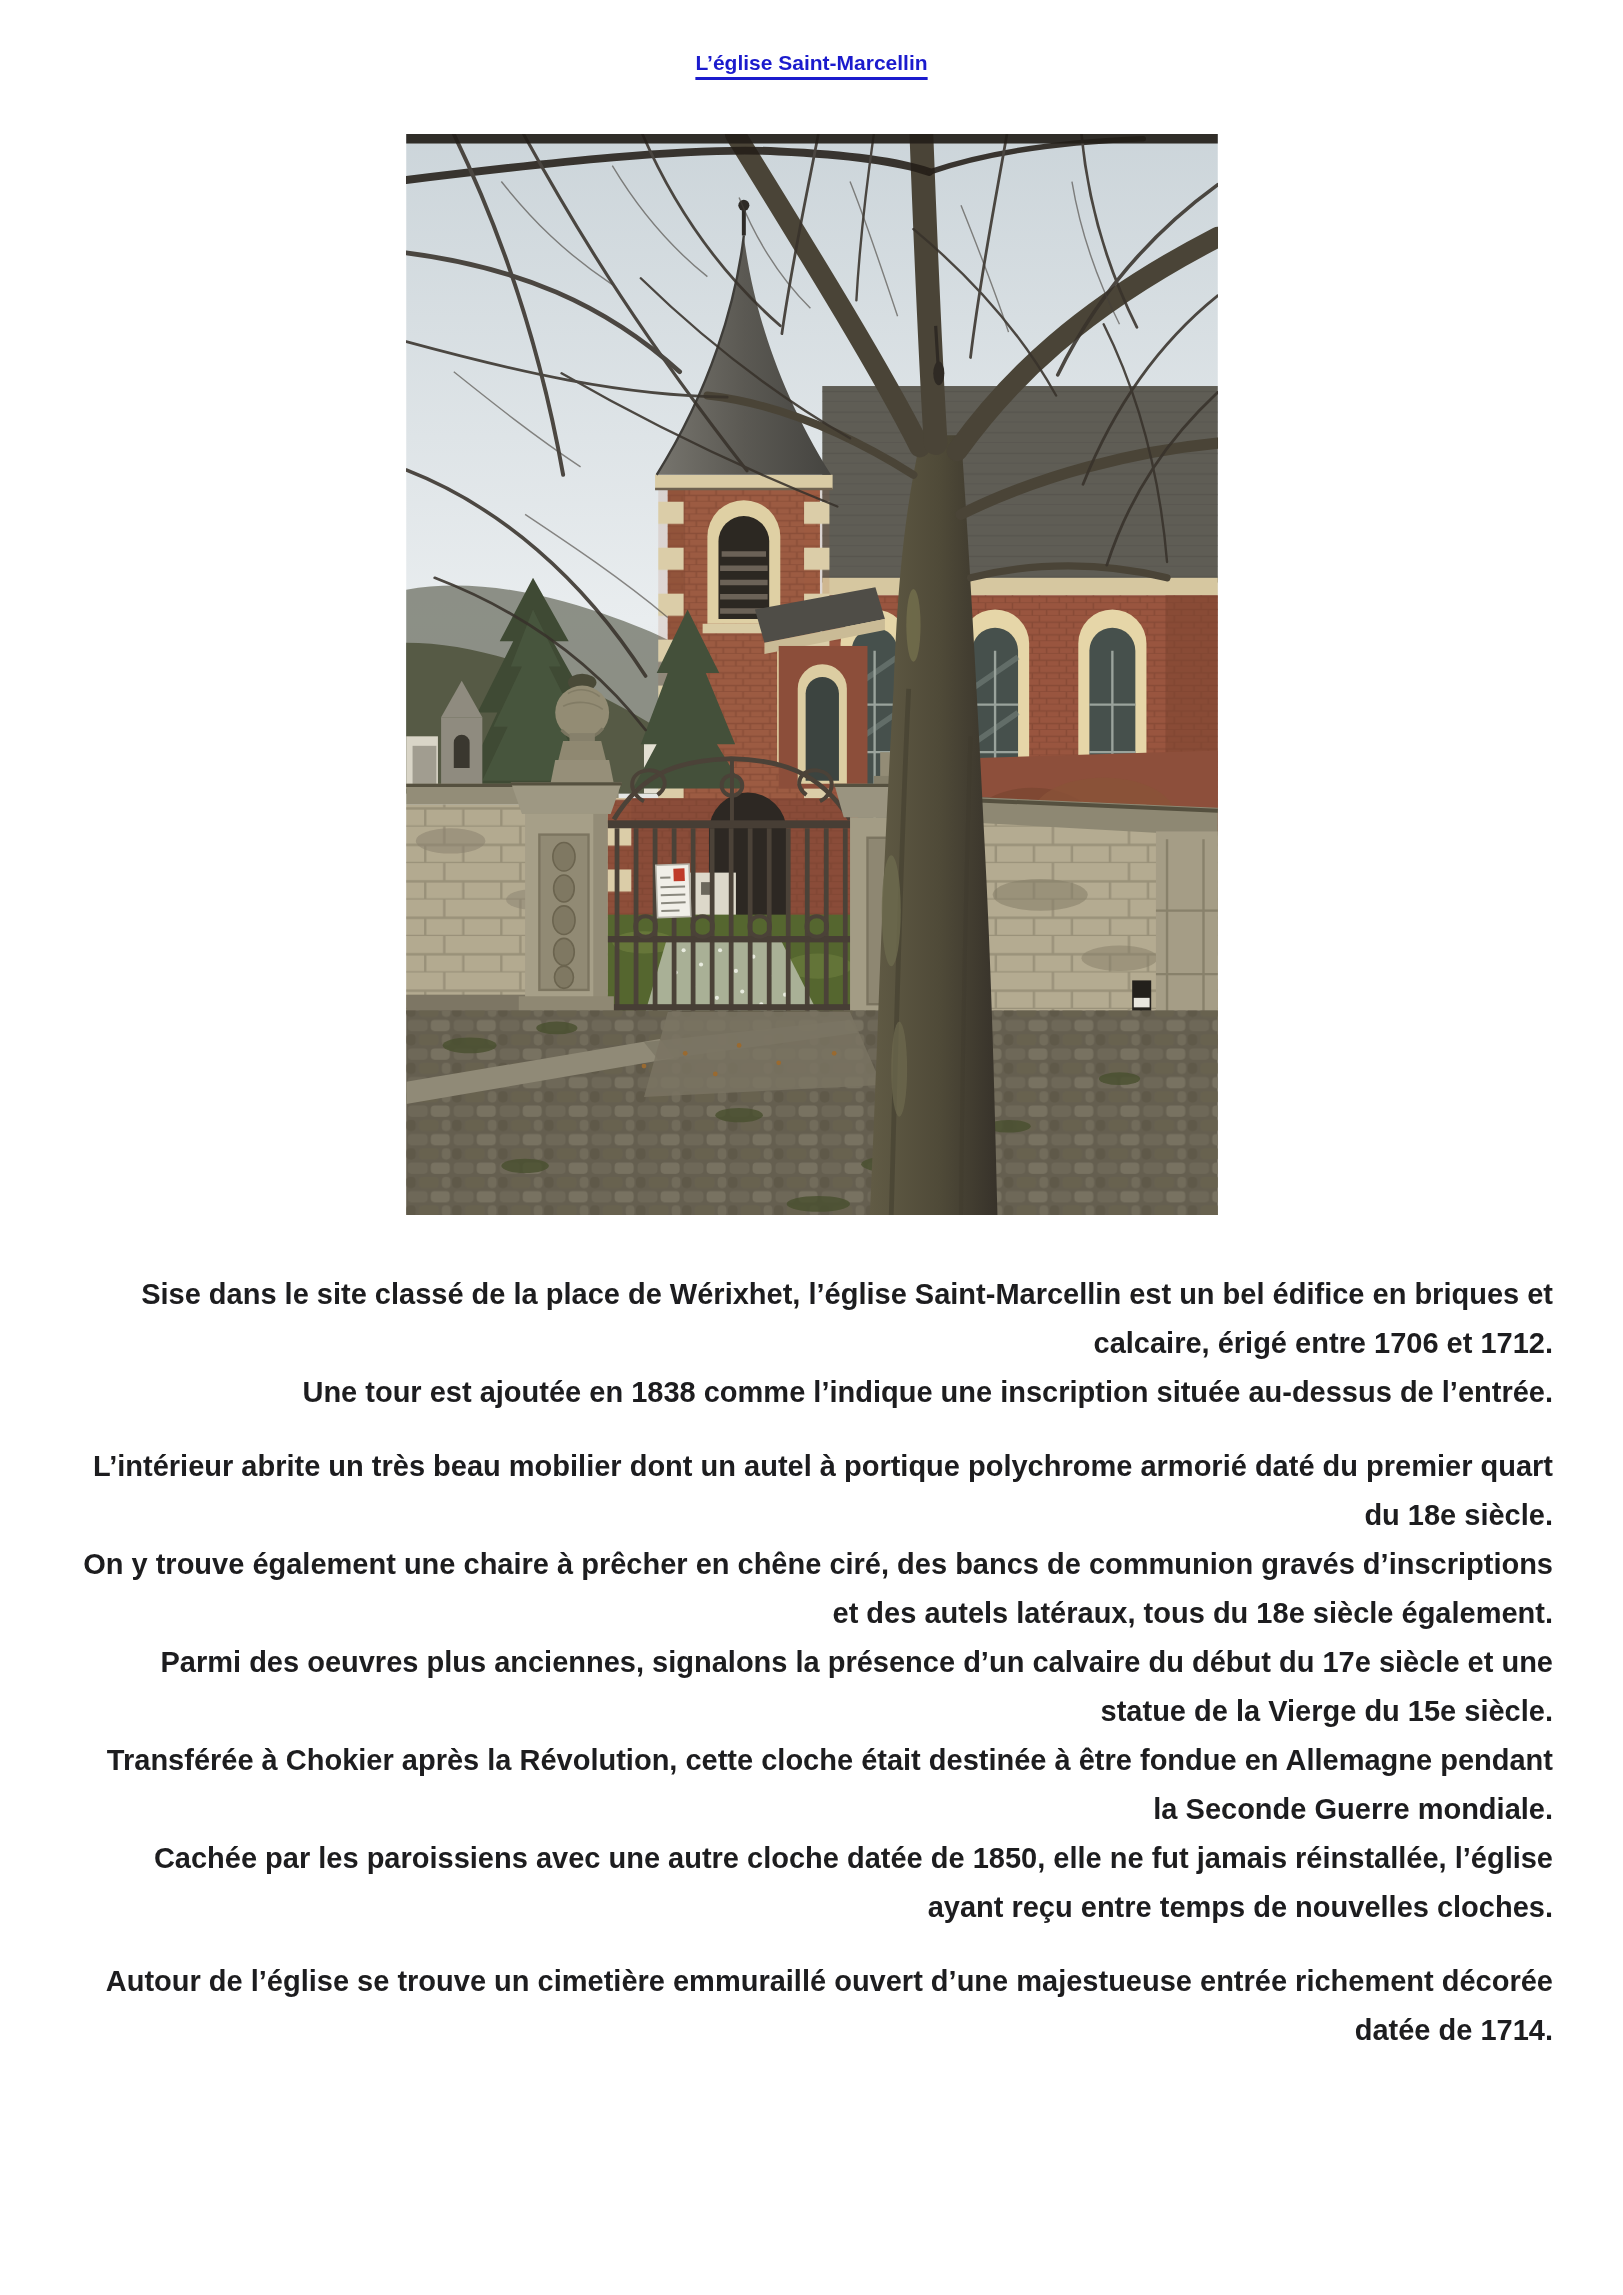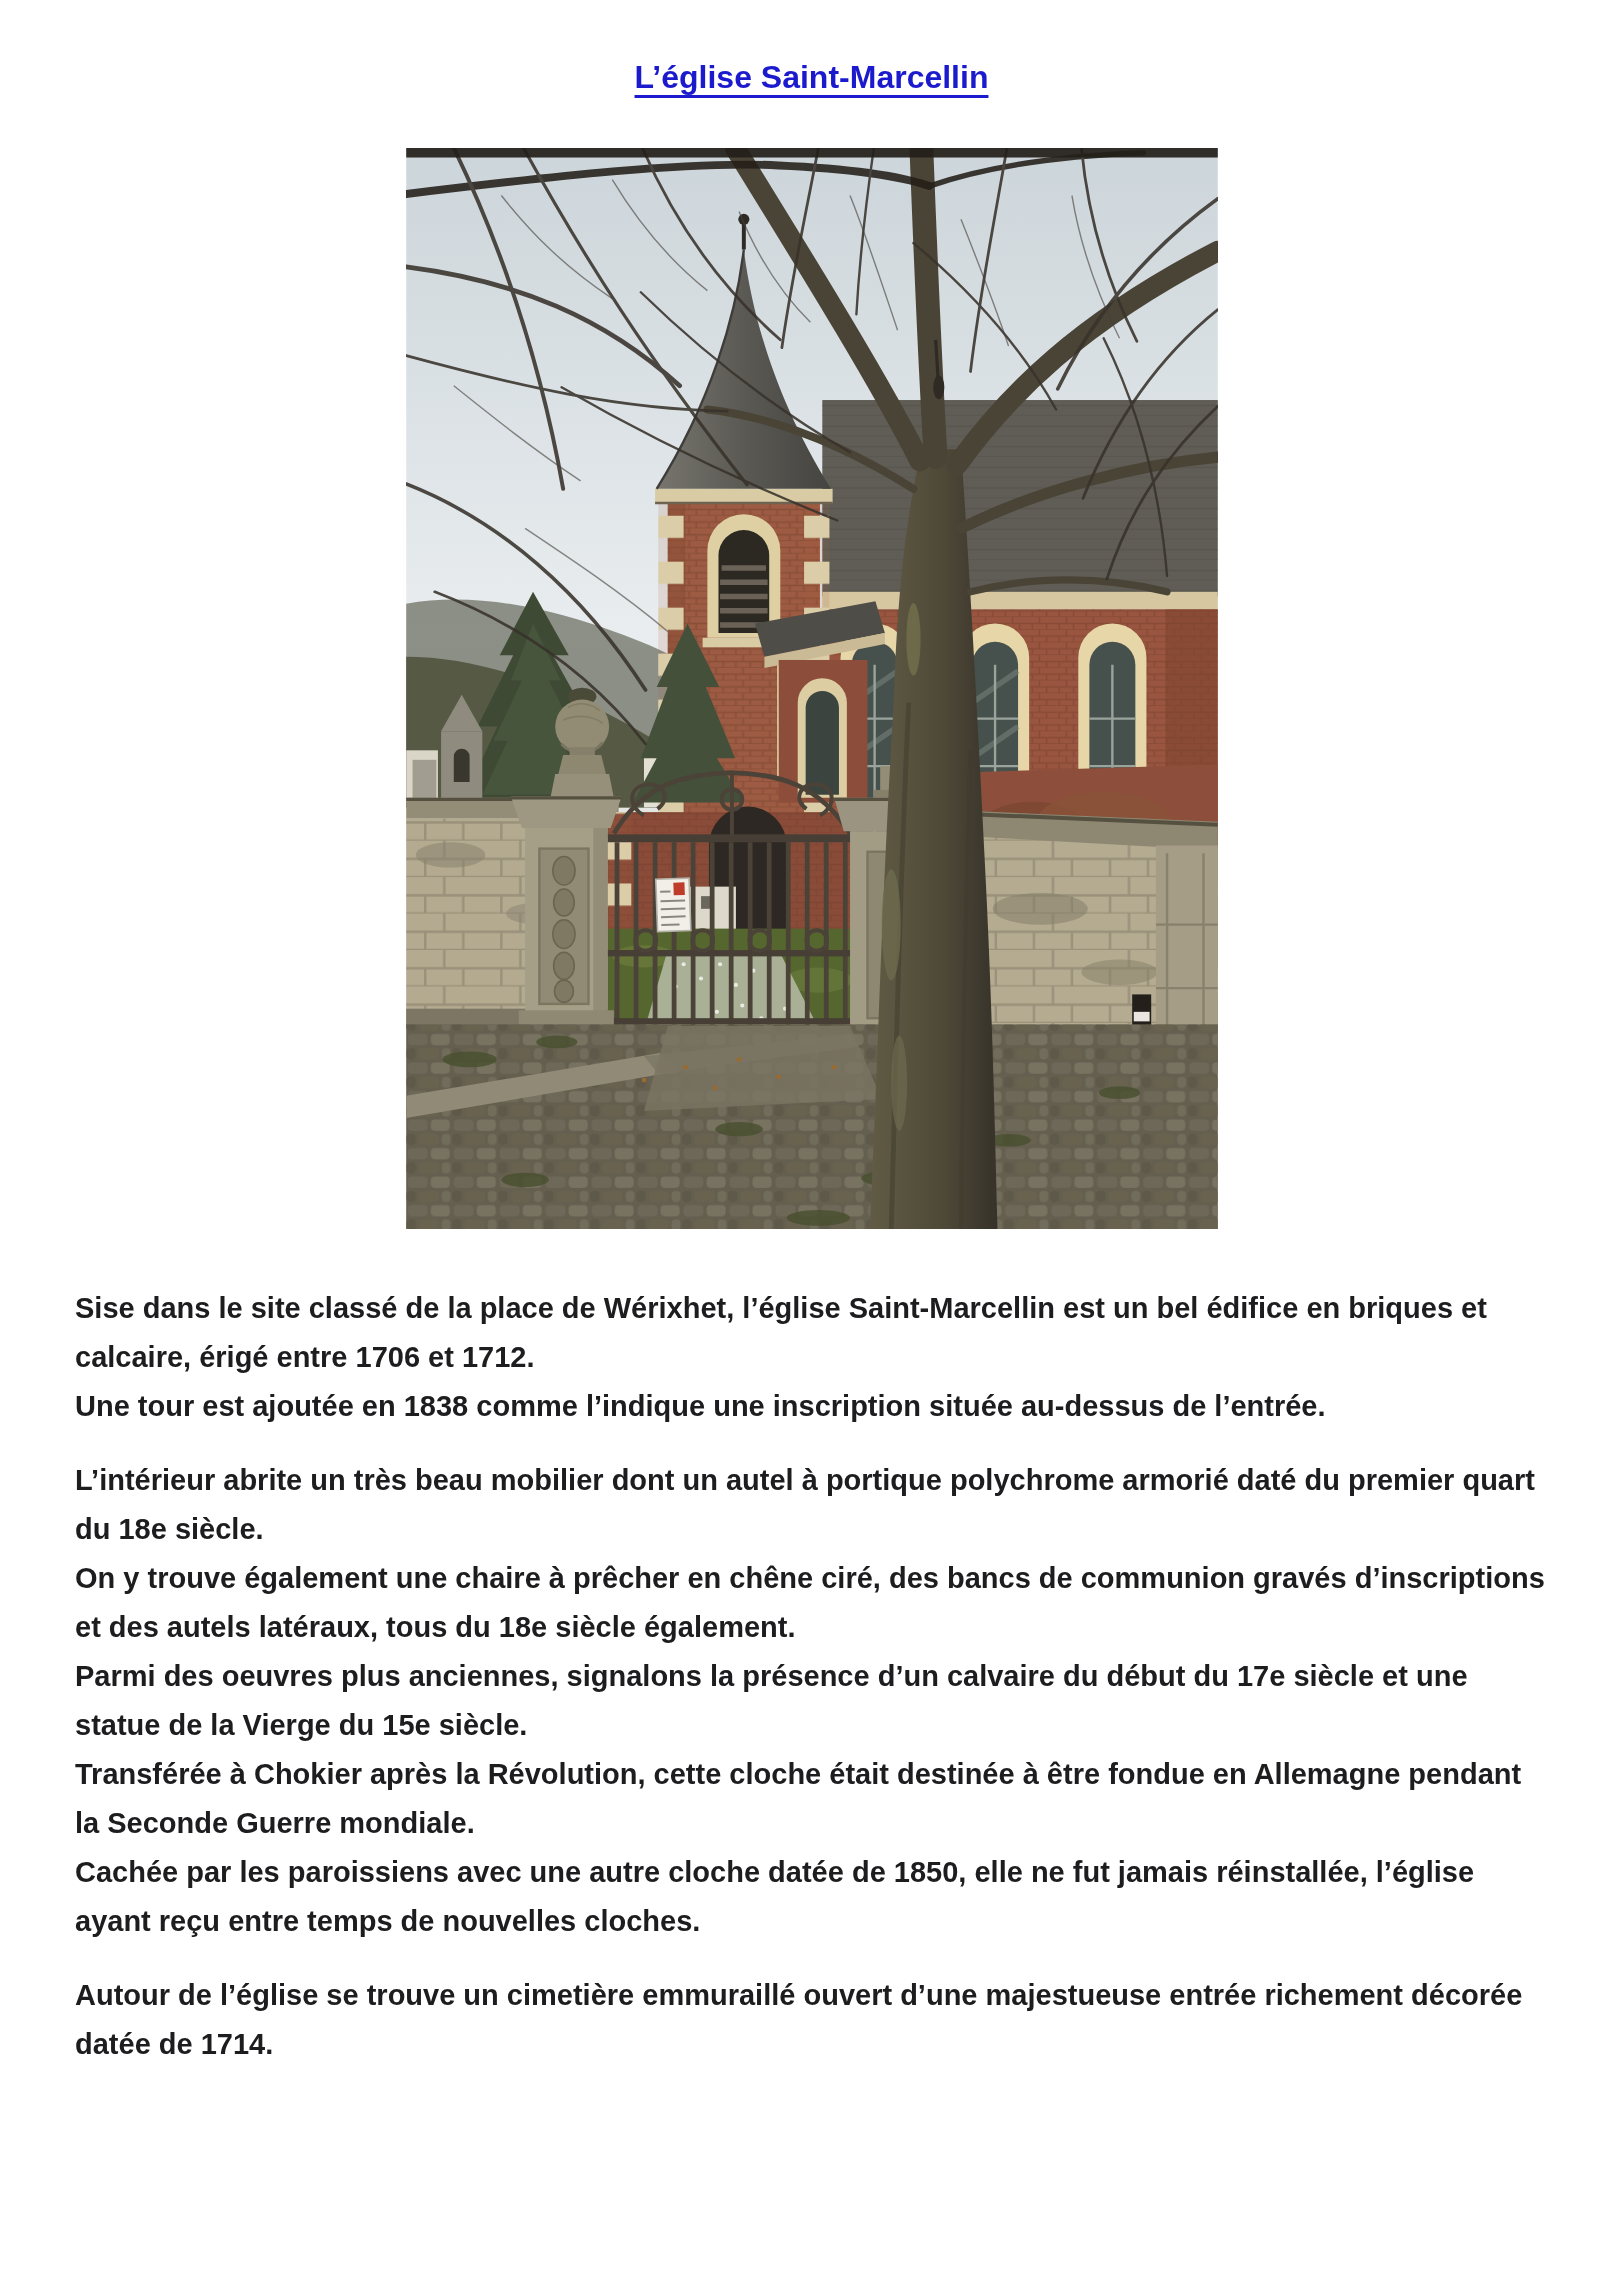--- a/index.html
+++ b/index.html
@@ -2,42 +2,42 @@
 <html lang="fr" style="font-size:12.7px"><head>
 <meta charset="utf-8">
 <style>
   html,body{margin:0;padding:0;}
   body{
     width:1623px;height:2295px;background:#ffffff;
     font-family:"Liberation Sans", sans-serif;
     position:relative;overflow:hidden;
   }
   .title{
-    margin:57px 0 0 0;
+    margin:43px 0 0 0;
     text-align:center;
-    font-size:32px;line-height:40px;font-weight:bold;
+    font-size:21px;line-height:40px;font-weight:bold;
   }
   .title .title-link{
     color:#1b1bcd;
     text-decoration:underline;
     text-decoration-thickness:3.2px;
     text-underline-offset:7.1px;
   }
   .photo-wrap{
     width:812px;height:1081px;
     margin:51px auto 0 auto;
   }
   .photo-wrap svg{display:block;width:812px;height:1081px;}
   .bodytext{
     margin:55px 70px 0 75px;
     font-size:29px;line-height:49px;font-weight:bold;
     color:#1d1d1f;
     letter-spacing:0px;
   }
-  .bodytext p{margin:0 0 25px 0;}
+  .bodytext p{margin:0 0 25px 0;text-align:right;}
   .bodytext p:last-child{margin-bottom:0;}
   .line{display:block;}
 </style>
 </head>
 <body>
 
 <h1 class="title"><span class="title-link">L’église Saint-Marcellin</span></h1>
 
 <div class="photo-wrap">
 <svg viewBox="0 0 1024 1364" xmlns="http://www.w3.org/2000/svg">

